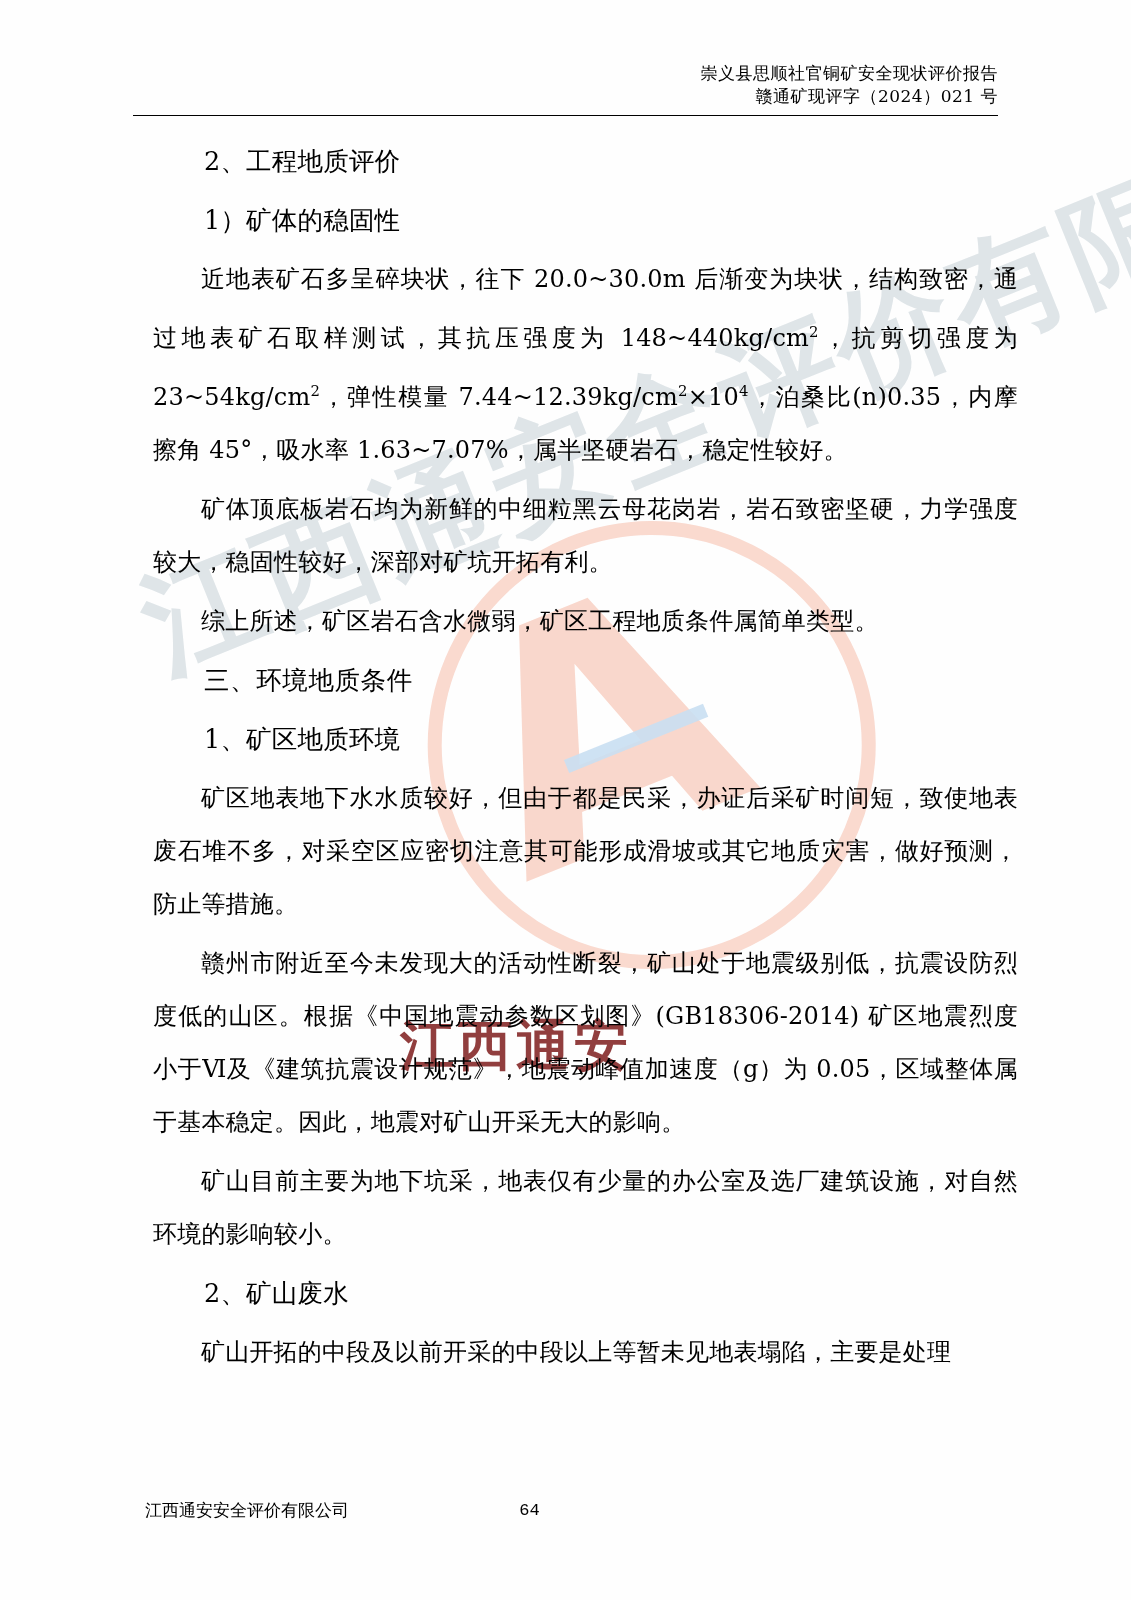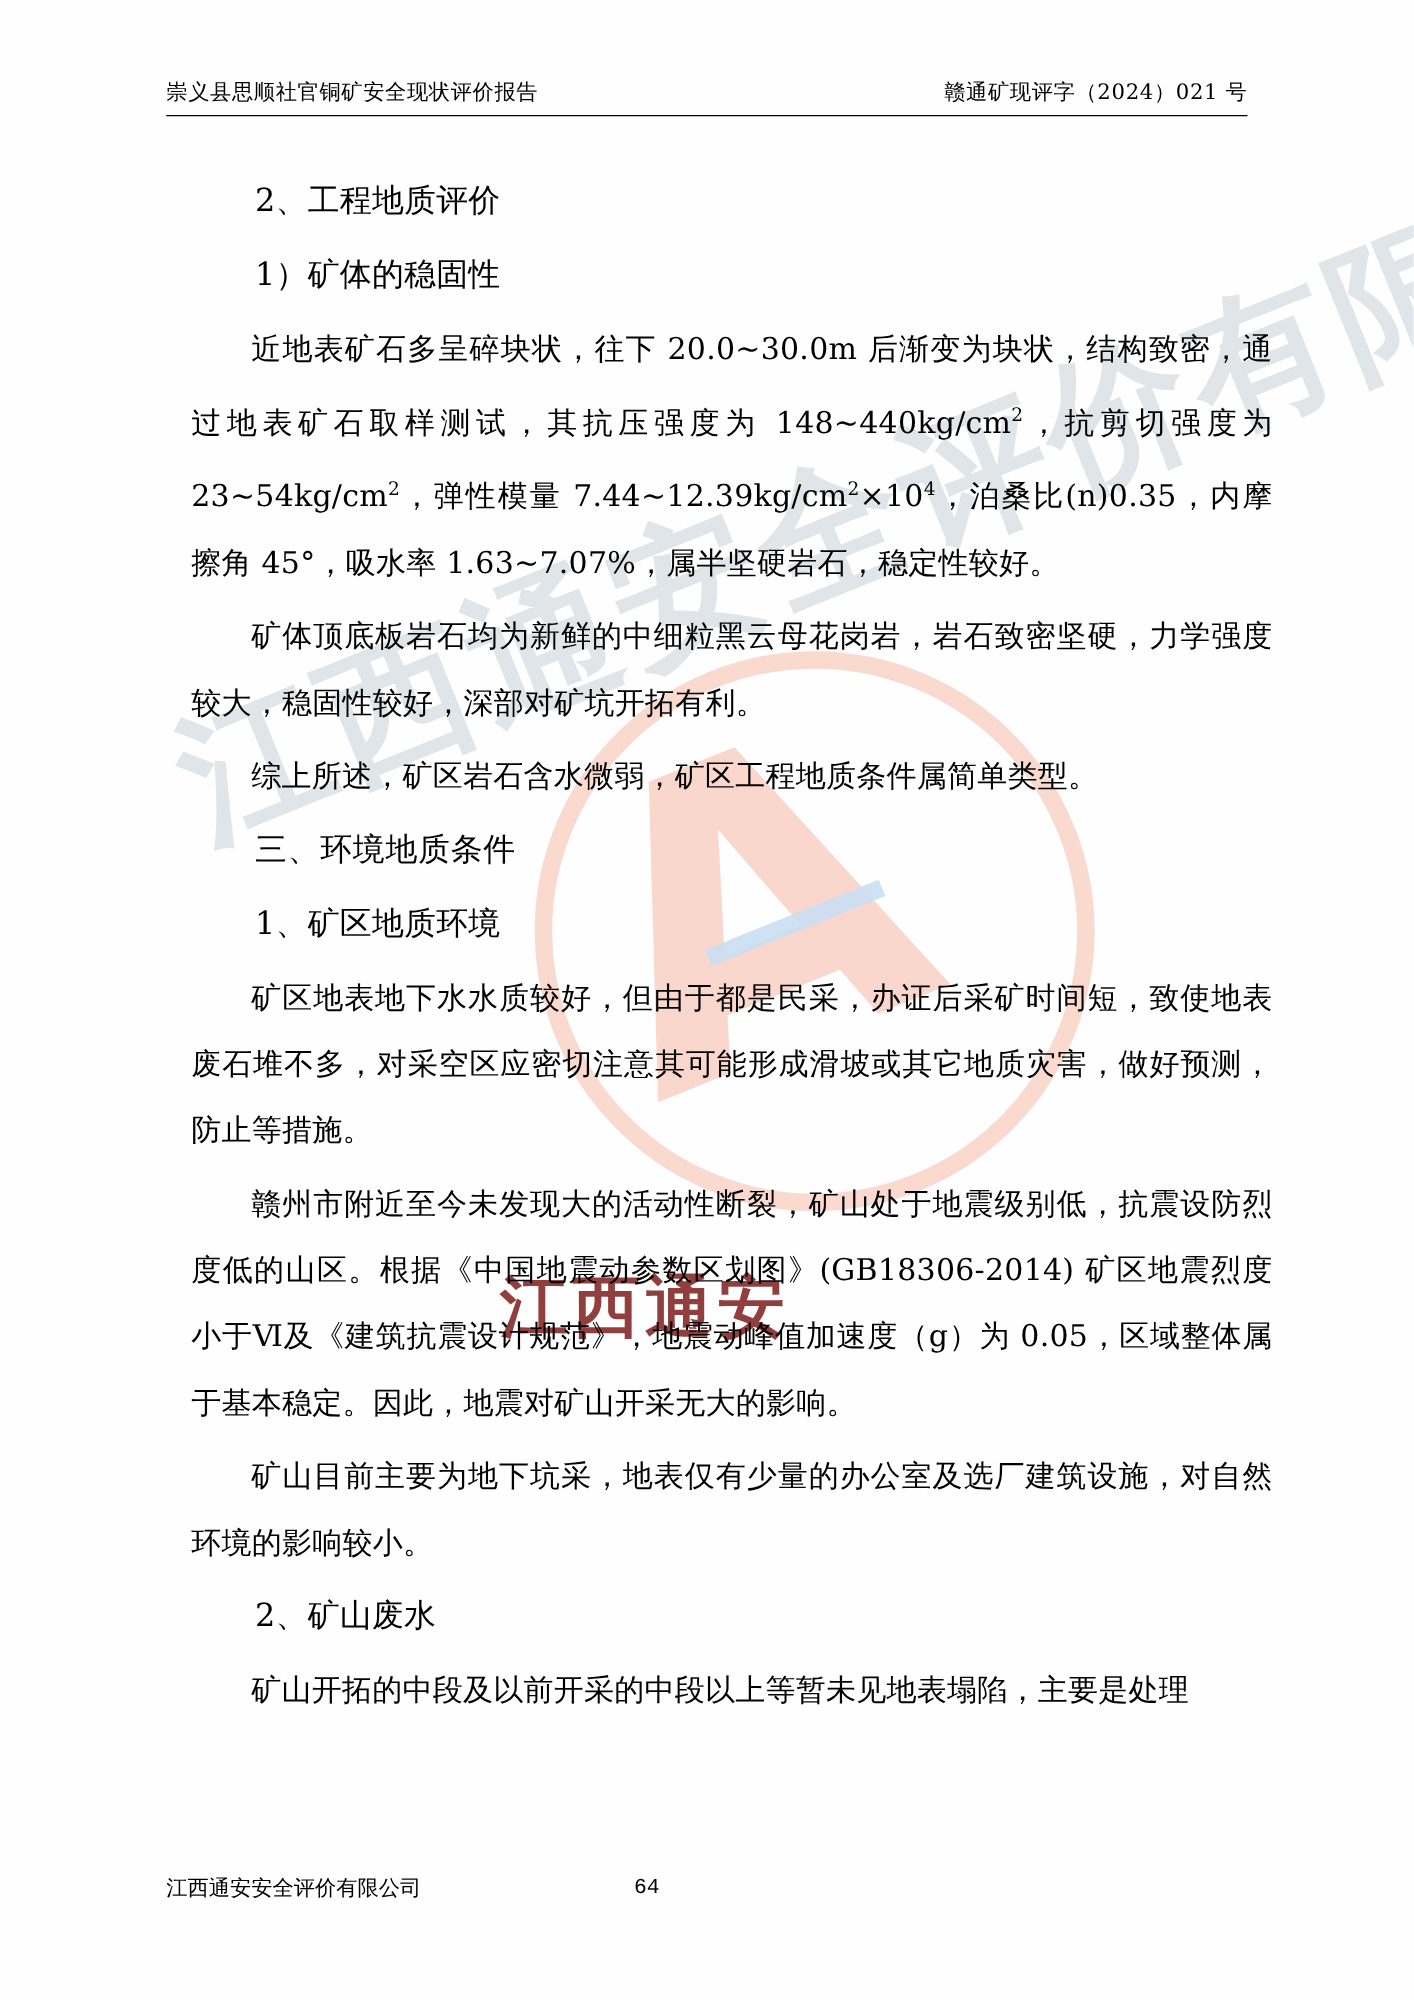--- a/index.html
+++ b/index.html
@@ -104,20 +104,21 @@
     width: 865px;
     z-index: 2;
   }
   .header-row {
     display: flex;
     justify-content: space-between;
     align-items: flex-end;
     font-size: 17px;
     letter-spacing: 0.5px;
     padding-bottom: 7px;
+    flex-direction: column;
   }
   .header-rule {
     border-bottom: 1.5px solid #000;
     width: 100%;
   }
 
   
   .content {
     position: absolute;
     left: 133px;
@@ -148,21 +149,21 @@
     font-size: 25.5px;
     line-height: 53px;
     text-indent: 2em;
     letter-spacing: 0.2px;
   }
   sup { font-size: 0.62em; vertical-align: super; }
 
   
   .footer {
     position: absolute;
-    left: 133px;
+    left: 145px;
     bottom: 78px;
     width: 865px;
     z-index: 2;
     display: flex;
     align-items: center;
     font-size: 17px;
   }
   .footer-left { white-space: nowrap; }
   .footer-center {
     flex: 1;

